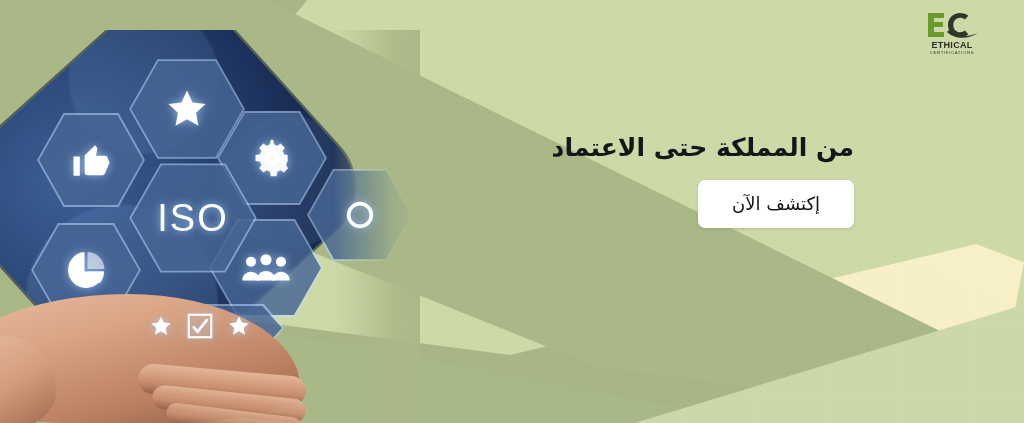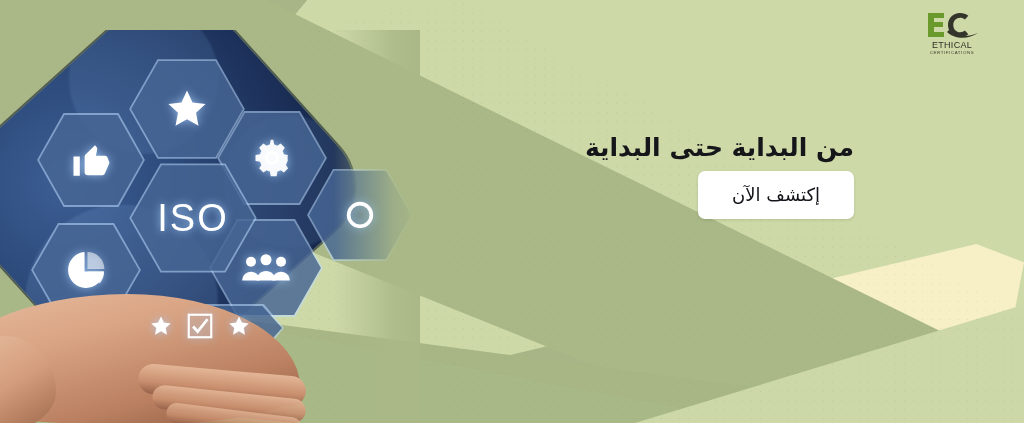--- a/index.html
+++ b/index.html
@@ -233,21 +233,21 @@
     top: 10px;
     width: 60px;
     height: 48px;
     text-align: center;
     direction: ltr;
   }
   .logo-mark { position: relative; width: 60px; height: 30px; }
   .logo-mark svg { display: block; }
   .logo-line1 {
     font-family: "Liberation Sans", sans-serif;
-    font-weight: 400;
+    font-weight: 700;
     font-size: 9px;
     letter-spacing: .3px;
     color: #2e2f25;
     line-height: 10px;
   }
   .logo-line2 {
     font-family: "Liberation Sans", sans-serif;
     font-size: 4.2px;
     letter-spacing: .55px;
     color: #3a3b2e;
@@ -269,21 +269,21 @@
     font-family: "DejaVu Sans", sans-serif;
     font-weight: 700;
     font-size: 25px;
     line-height: 36px;
     color: #15161a;
     letter-spacing: 0;
   }
   .headline .l2 { display: block; }
   .cta {
     display: inline-block;
-    margin-top: 5px;
+    margin-top: 14px;
     padding: 13px 34px;
     background: #ffffff;
     color: #14151a;
     border: none;
     border-radius: 7px;
     font-family: "DejaVu Sans", sans-serif;
     font-size: 18px;
     line-height: 22px;
     cursor: pointer;
     box-shadow: 0 1px 3px rgba(40,50,20,.14);
@@ -419,18 +419,18 @@
         <path d="M38 3c-7 0-12 5.2-12 12s5 12 12 12c3.4 0 6.2-1 8.3-2.8l-3.4-3.6c-1.3 1.1-2.9 1.7-4.7 1.7-4 0-6.9-3-6.9-7.3S34.2 7.7 38.2 7.7c1.8 0 3.4.6 4.7 1.7l3.4-3.6C44.2 4 41.4 3 38 3z" fill="#33342a"></path>
         <path d="M27 20c6 6 17 8 29 3-10 7-24 6-31-1z" fill="#33342a"></path>
       </svg>
     </div>
     <div class="logo-line1">ETHICAL</div>
     <div class="logo-line2">CERTIFICATIONS</div>
   </div>
 
   <div class="copy">
     <h1 class="headline">
-      <span class="l2">من البداية حتى البداية</span>
+      <span class="l2">من المملكة حتى الاعتماد</span>
     </h1>
     <button class="cta">إكتشف الآن</button>
   </div>
 
 </div>
 
 </body></html>

